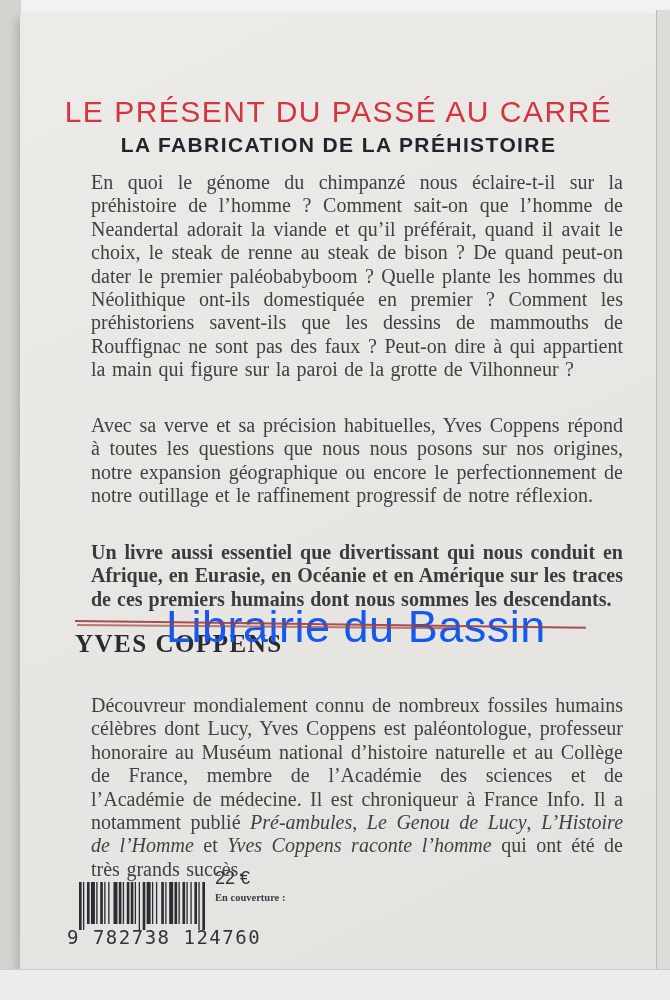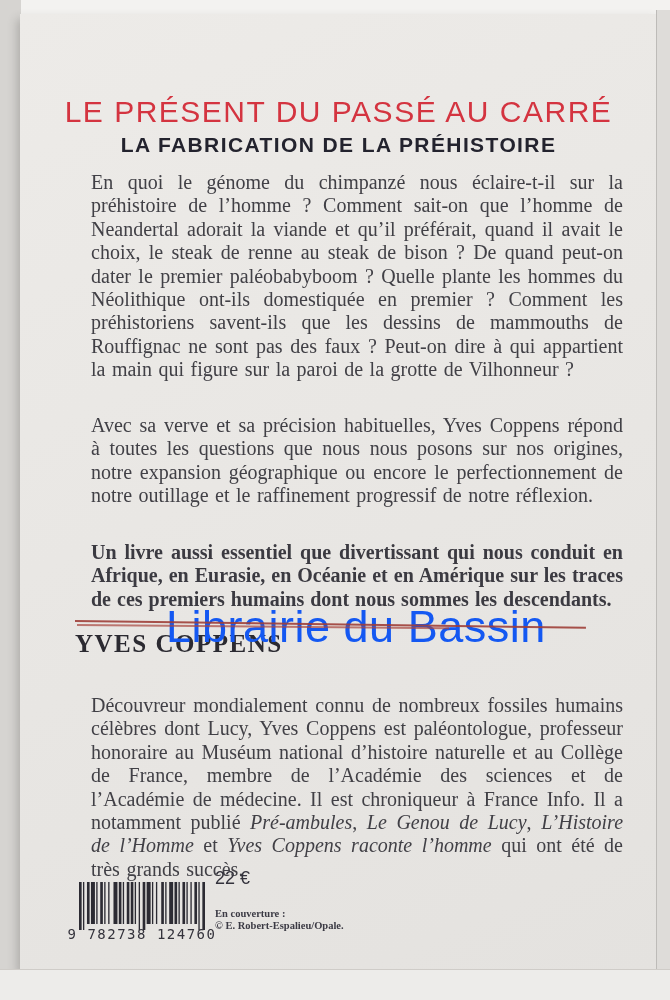--- a/index.html
+++ b/index.html
@@ -73,30 +73,30 @@
     font-size:45px;font-weight:400;letter-spacing:.5px;
     color:#1458f2;z-index:5;white-space:nowrap;
   }
 
   .footer{position:absolute;left:53px;top:854px;width:534px;height:92px;}
   .barcode{position:absolute;left:2px;top:14px;width:134px;height:66px;}
   .barcode svg{display:block;}
   .barcode-digits{
     position:absolute;left:-8px;top:44px;width:150px;
     font-family:"DejaVu Sans Mono", monospace;
-    font-size:14px;letter-spacing:1.5px;color:#34333c;
+    font-size:19px;letter-spacing:1.5px;color:#34333c;
     text-align:center;white-space:nowrap;
   }
   .pubinfo{position:absolute;left:142px;top:0;width:390px;color:#33323c;}
   .price{font-family:Liberation Sans, sans-serif;font-size:18px;line-height:20px;}
   .ref-row{display:flex;align-items:center;gap:6px;margin-top:1px;}
   .refnum{font-family:"Liberation Sans", sans-serif;font-size:13.5px;}
   .isbn{font-family:"Liberation Sans", sans-serif;font-size:14.5px;letter-spacing:.4px;margin-top:3px;}
   .credit{font-family:"Liberation Serif", serif;font-size:10.5px;font-weight:700;line-height:12px;color:#3b3a44;}
-  .credit-label{margin-top:20px;}
+  .credit-label{margin-top:4px;}
 </style>
 </head>
 <body>
 
 <div class="photo">
   <div class="bg-top"></div>
   <div class="bg-left"></div>
 
   <div class="book">
     <h1 class="title">LE PRÉSENT DU PASSÉ AU CARRÉ</h1>
@@ -142,21 +142,20 @@
             <rect x="115.41" y="0" width="1.33" height="42" fill="#2c2b33"></rect>
             <rect x="119.39" y="0" width="2.65" height="42" fill="#2c2b33"></rect>
             <rect x="123.37" y="0" width="1.33" height="48" fill="#2c2b33"></rect>
             <rect x="127.35" y="0" width="2.65" height="48" fill="#2c2b33"></rect>
           </svg>
         <div class="barcode-digits">9 782738 124760</div>
       </div>
       <div class="pubinfo">
         <div class="price">22 €</div>
         <div class="credit credit-label">En couverture :</div>
-        <div class="credit">© E. Robert-Espalieu/Opale.</div>
       </div>
     </div>
   </div>
 
   <div class="watermark">Librairie du Bassin</div>
   <div class="rule1"></div>
   <div class="rule2"></div>
 
   <div class="bg-right"></div>
   <div class="bg-bottom"></div>

